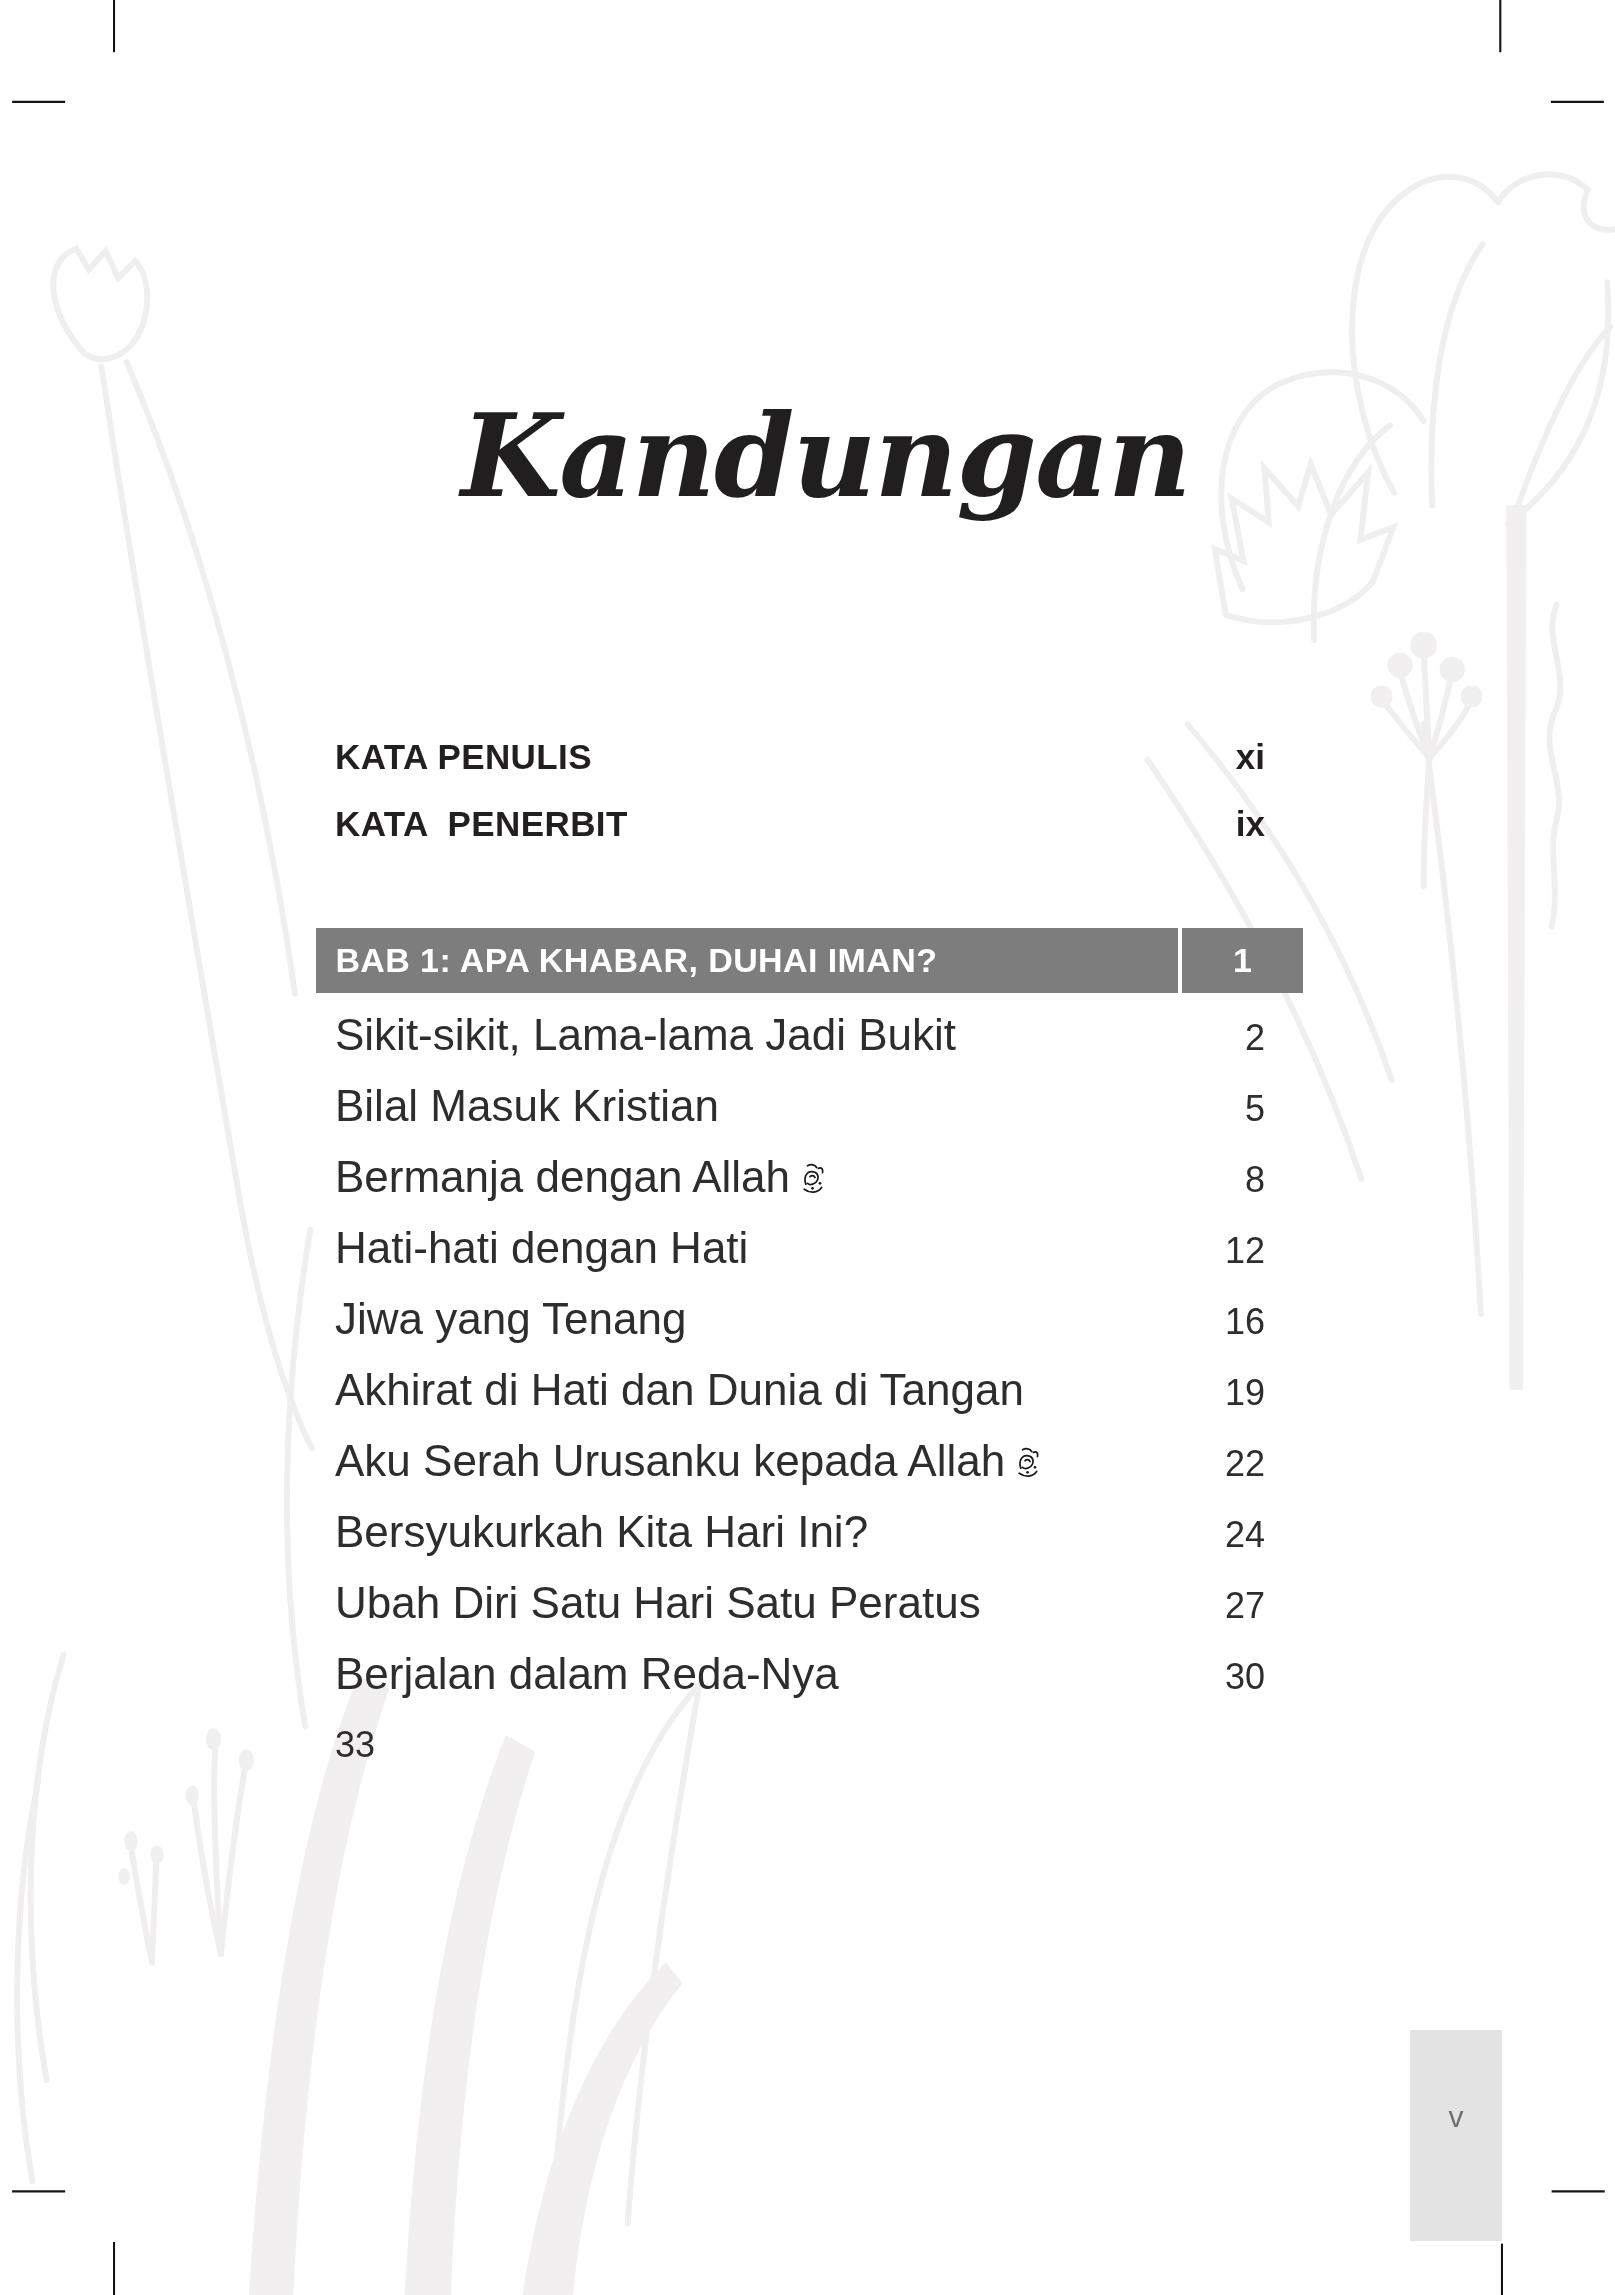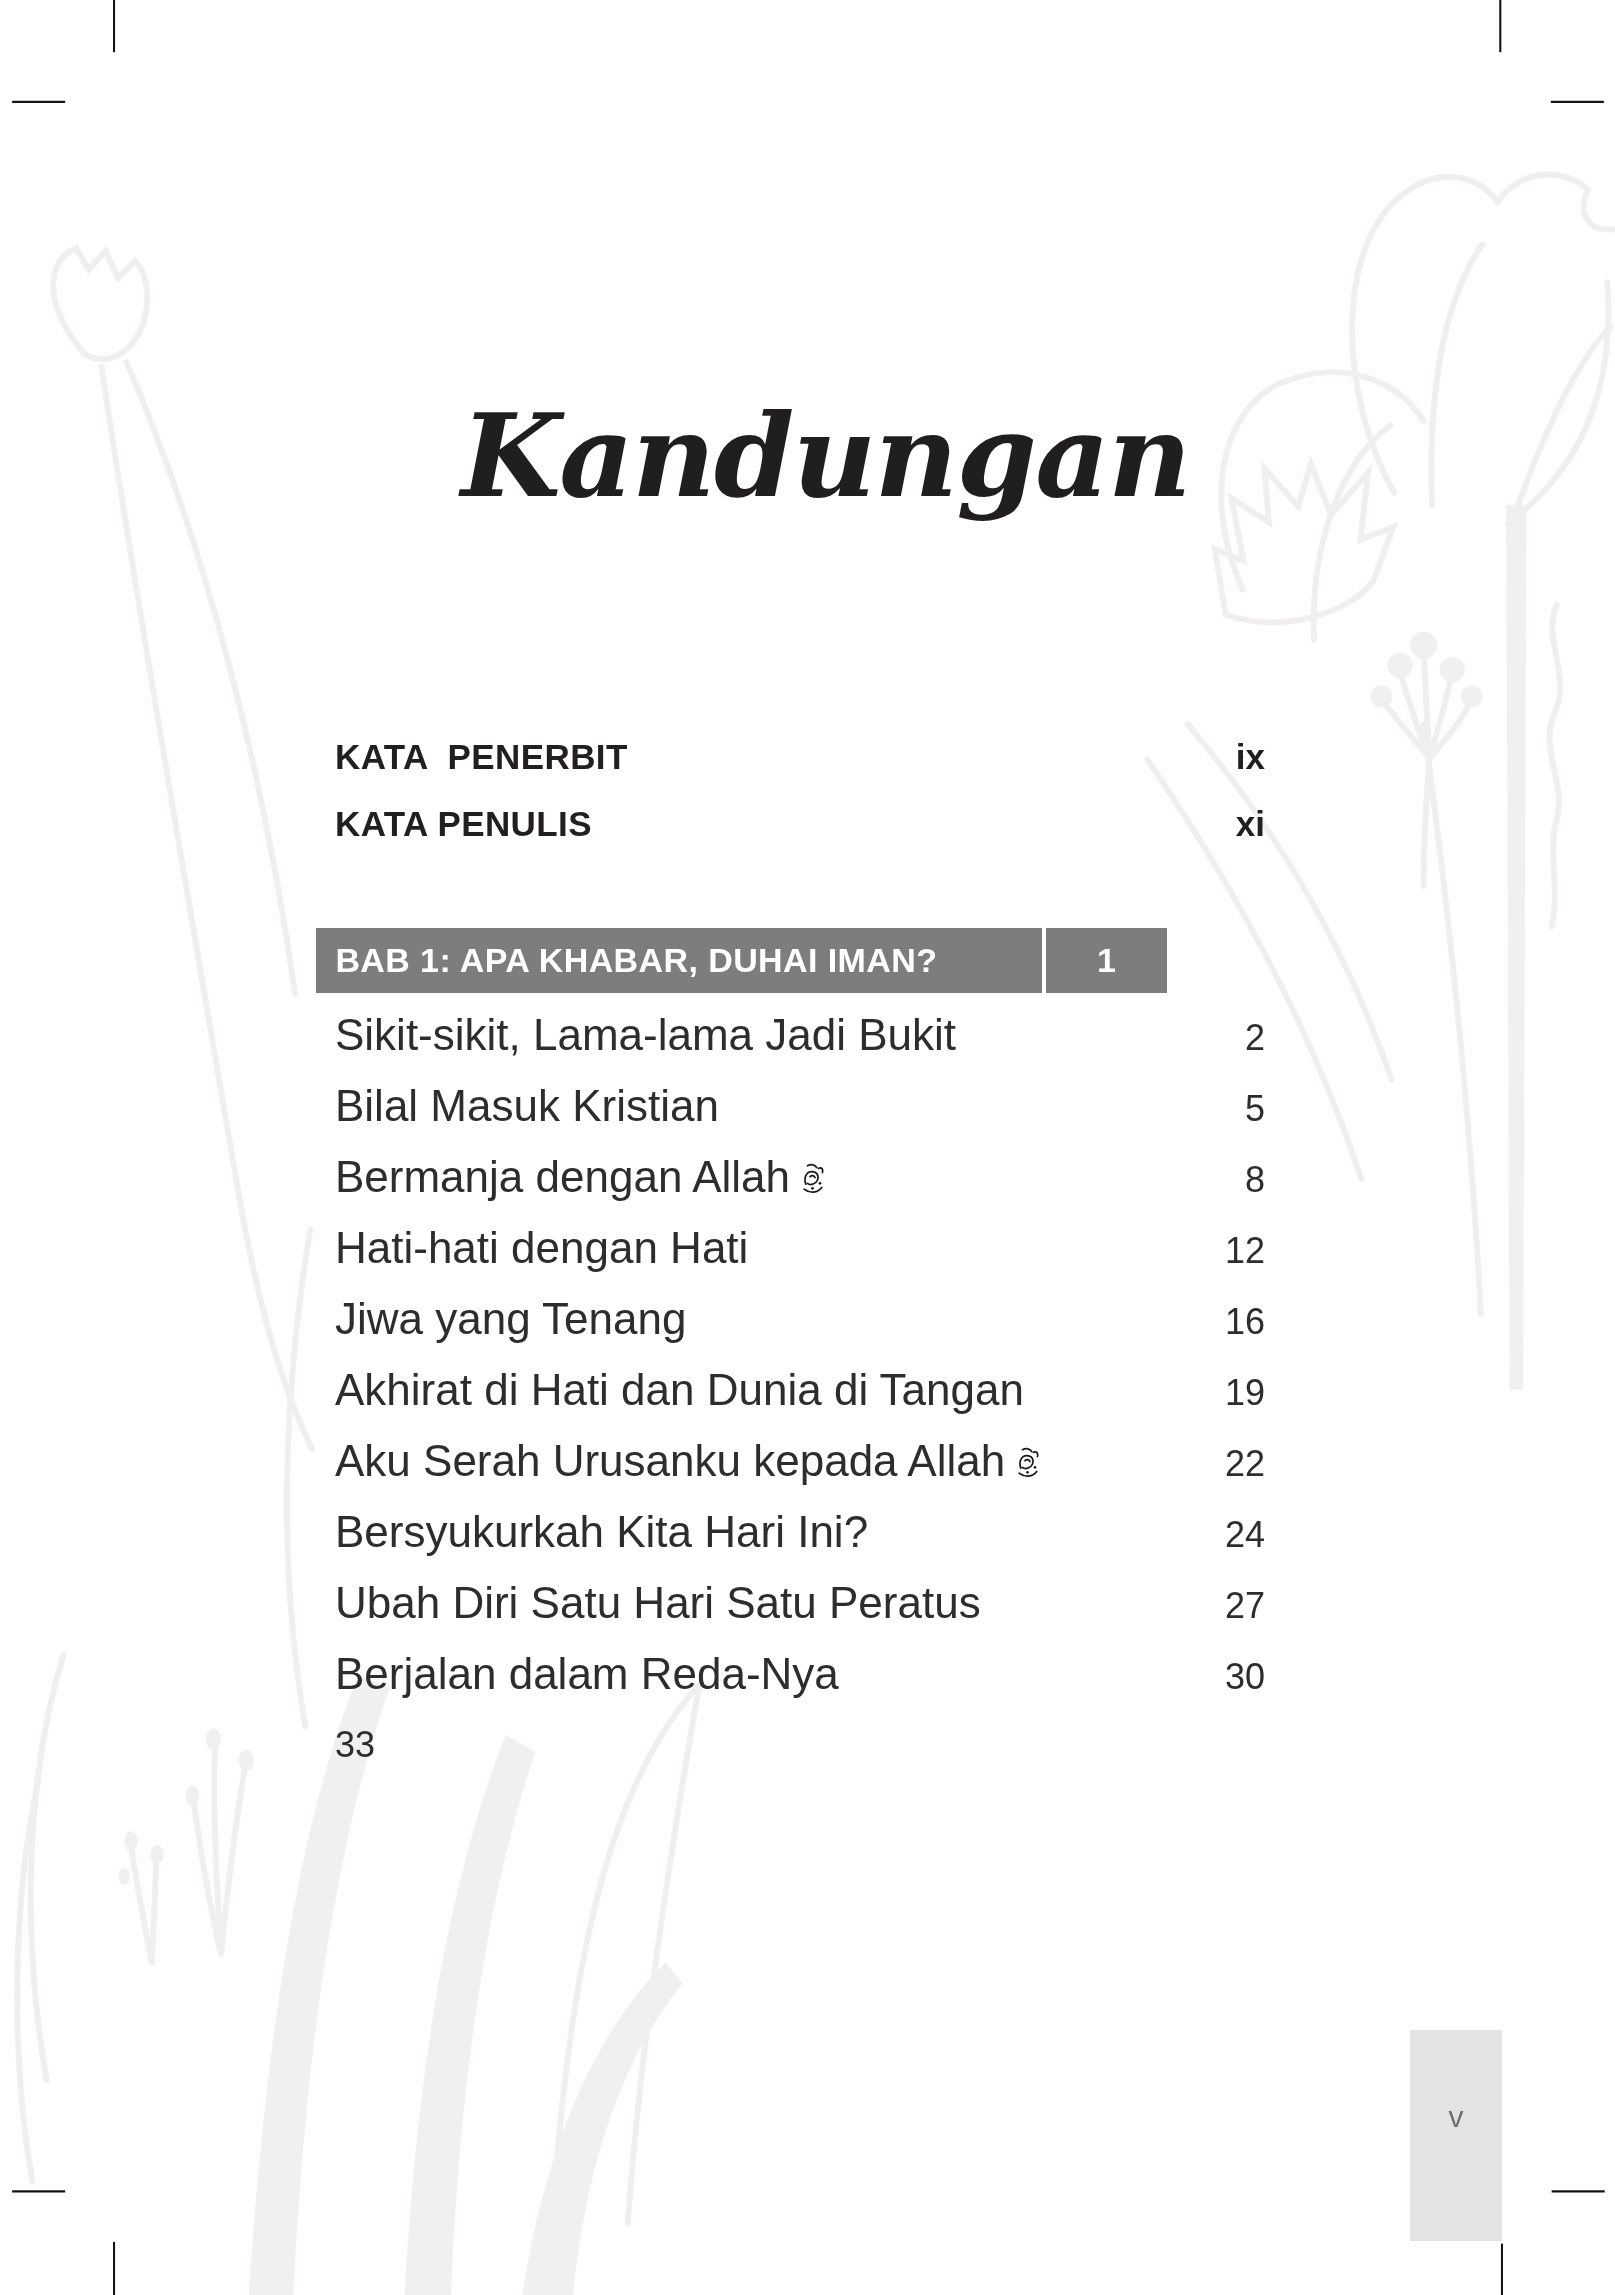--- a/index.html
+++ b/index.html
@@ -20,21 +20,21 @@
   .fm-row{
     display:flex;justify-content:space-between;align-items:baseline;
     height:67px;line-height:67px;
   }
   .fm-label{
     font-weight:700;font-size:35px;color:#231f20;letter-spacing:0.4px;white-space:pre;
   }
   .fm-page{font-weight:700;font-size:35px;color:#231f20;}
 
   .chapter-bar{
-    position:absolute;left:316px;top:928px;width:851px;height:65px;
+    position:absolute;left:316px;top:928px;width:987px;height:65px;
     display:flex;gap:4px;
   }
   .chapter-bar-main{
     flex:1;background:#7d7d7d;display:flex;align-items:center;
     padding-left:19.4px;box-sizing:border-box;
   }
   .chapter-bar-title{
     color:#ffffff;font-weight:700;font-size:34px;letter-spacing:0.4px;
   }
   .chapter-bar-page{
@@ -135,27 +135,27 @@
     <path d="M135,2662 L135,2725"></path>
     <path d="M1783,2664 L1783,2725"></path>
   </g>
 </svg>
 
 <h1 class="page-title">Kandungan</h1>
 
 <div class="front-matter">
 
     <div class="fm-row">
+      <span class="fm-label">KATA PENULIS</span>
+      <span class="fm-page">xi</span>
+    </div>
+
+    <div class="fm-row">
       <span class="fm-label">KATA  PENERBIT</span>
       <span class="fm-page">ix</span>
-    </div>
-
-    <div class="fm-row">
-      <span class="fm-label">KATA PENULIS</span>
-      <span class="fm-page">xi</span>
     </div>
   </div>
 
 <div class="chapter-bar">
   <div class="chapter-bar-main">
     <span class="chapter-bar-title">BAB 1: APA KHABAR, DUHAI IMAN?</span>
   </div>
   <div class="chapter-bar-page">
     <span>1</span>
   </div>

